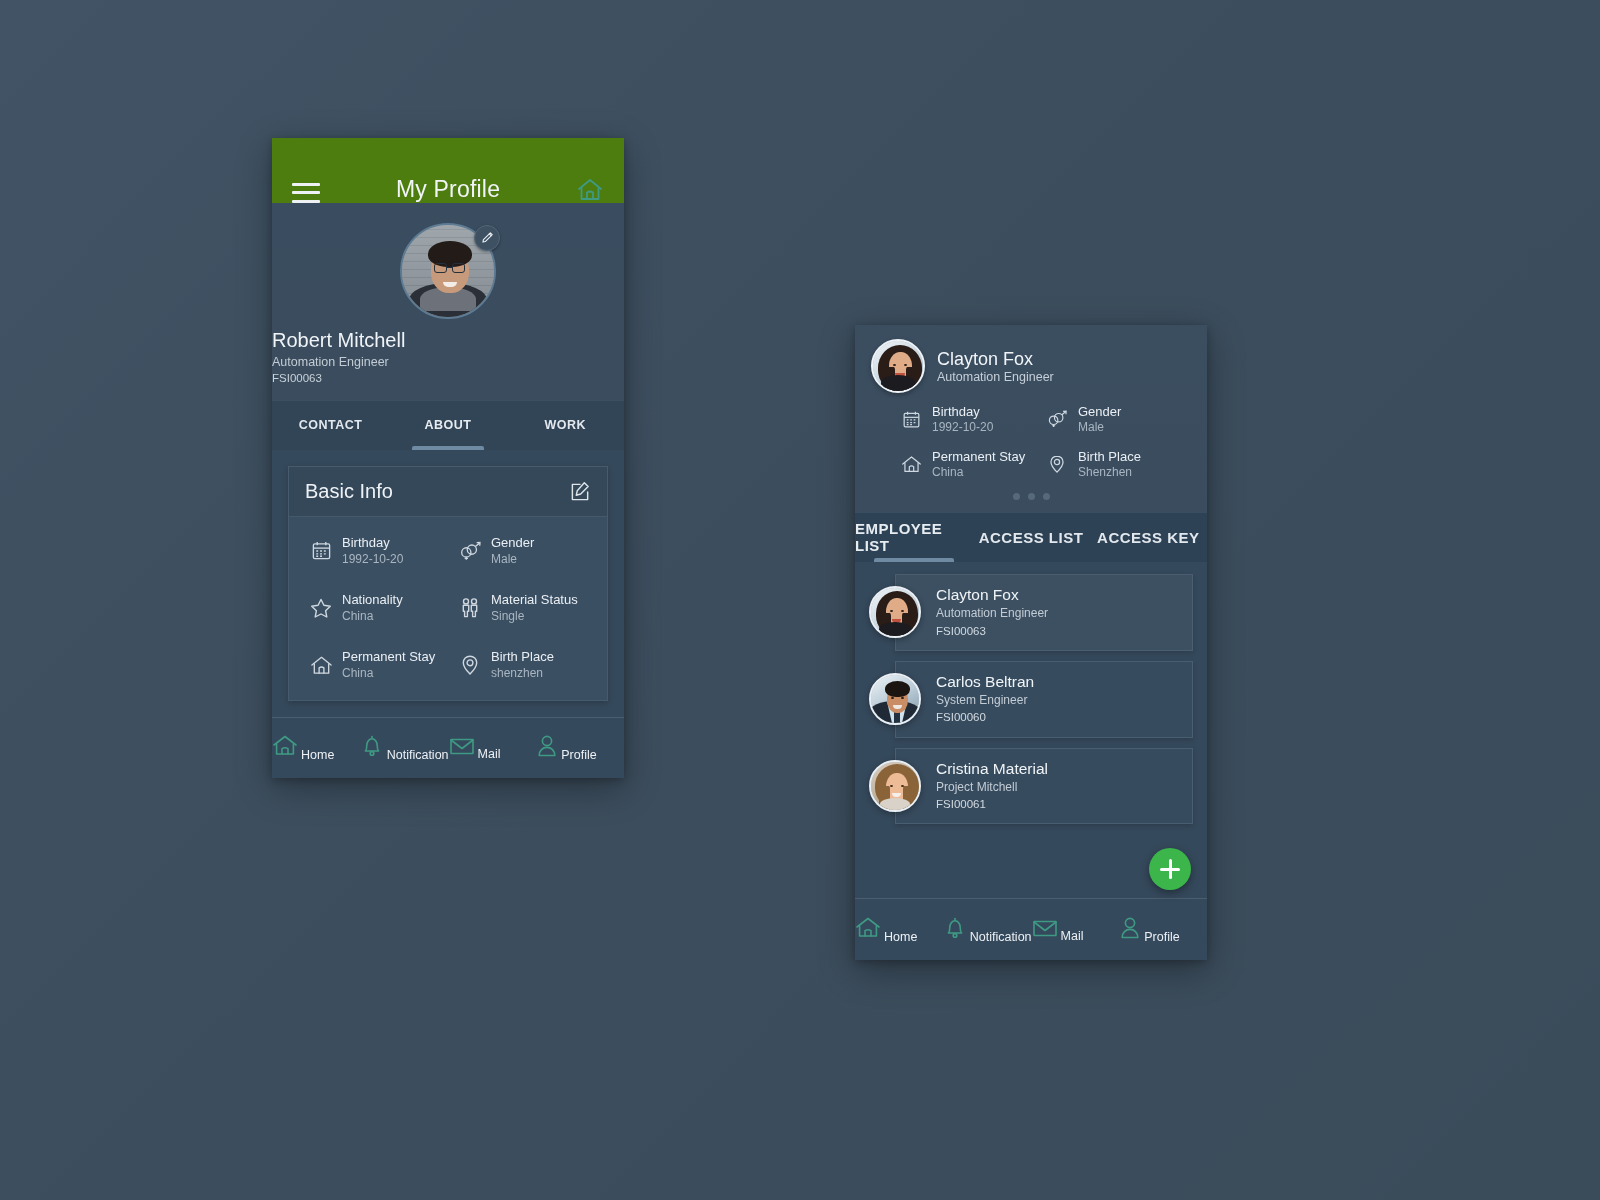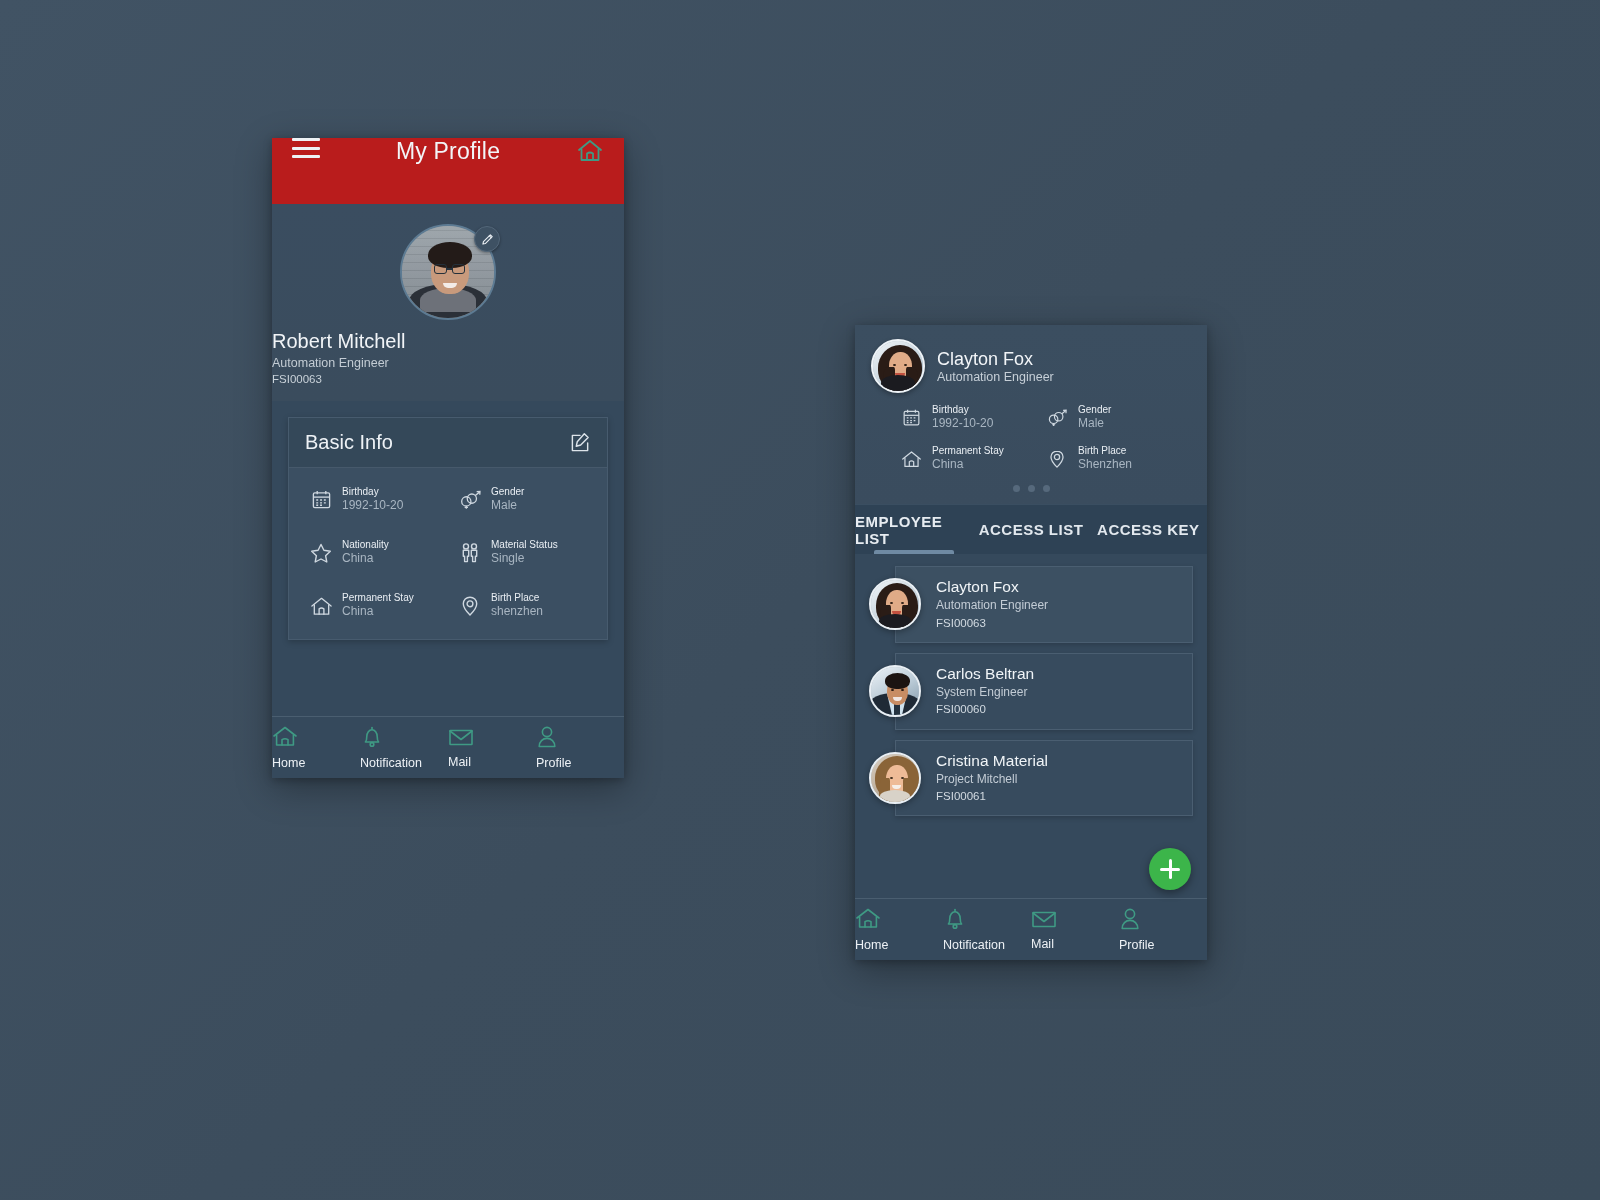--- a/index.html
+++ b/index.html
@@ -31,23 +31,23 @@
     width: 352px; height: 640px;
   }
   #phone-employees {
     left: 855px; top: 325px;
     width: 352px; height: 635px;
   }
 
   
   .appbar {
     height: 66px;
-    background: #b91c1c;
-    display: flex;
-    align-items: flex-start;
+    background: #4d7c0f;
+    display: flex;
+    align-items: flex-end;
     padding: 0 20px;
     position: relative;
     gap: 8px;
   }
   .hamburger {
     width: 28px;
     height: 20px;
     display: flex;
     flex-direction: column;
     justify-content: space-between;
@@ -199,41 +199,41 @@
     gap: 9px;
     padding: 5px 4px 5px 10px;
   }
   .info-ico {
     flex: 0 0 auto;
     width: 24px; height: 24px;
     display: flex; align-items: center; justify-content: center;
   }
   .info-text { line-height: 1.32; }
   .info-label {
-    font-size: 10px;
+    font-size: 13px;
     color: #eaeff4;
   }
   .info-value {
     font-size: 12px;
     color: #a9b6c2;
   }
 
   
   .bottomnav {
     height: 62px;
     background: #35495c;
     border-top: 1px solid #4a5e70;
     display: flex;
     align-items: center;
   }
   .navitem {
     flex: 1;
     display: flex;
-    flex-direction: column;
-    align-items: flex-start;
+    flex-direction: row;
+    align-items: flex-end;
     gap: 3px;
     cursor: pointer;
   }
   .navitem .nlabel {
     font-size: 12.5px;
     color: #edf1f5;
   }
 
   
   .emp-hero {
@@ -412,20 +412,32 @@
               <path d="M11.5 2.2 L13.8 4.5 L5.3 13 L2.4 13.6 L3 10.7 Z"></path>
               <path d="M10.2 3.5 L12.5 5.8"></path>
             </svg>
           </div>
         </div>
         <div class="hero-name">Robert Mitchell</div>
         <div class="hero-role">Automation Engineer</div>
         <div class="hero-id">FSI00063</div>
       </div>
 
+      <div class="tabbar">
+        <div class="tab inactive">
+          <span class="tlabel">CONTACT</span>
+        </div>
+        <div class="tab">
+          <span class="tlabel">ABOUT</span>
+          <div class="indicator"></div>
+        </div>
+        <div class="tab inactive">
+          <span class="tlabel">WORK</span>
+        </div>
+      </div>
 
       <div class="content-area">
         <div class="card">
           <div class="card-head">
             <div class="card-title">Basic Info</div>
             <div class="card-head-action">
               <svg width="21" height="21" viewBox="0 0 22 22" fill="none" stroke="#dde4ea" stroke-width="1.5" stroke-linejoin="round" stroke-linecap="round">
                 <path d="M18.5 11.5 L18.5 19.5 L2.5 19.5 L2.5 3.5 L10.5 3.5"></path>
                 <path d="M15 1.8 L19 5.8 L11.2 13.6 L6.6 14.9 L7.6 10.2 Z"></path>
               </svg>

